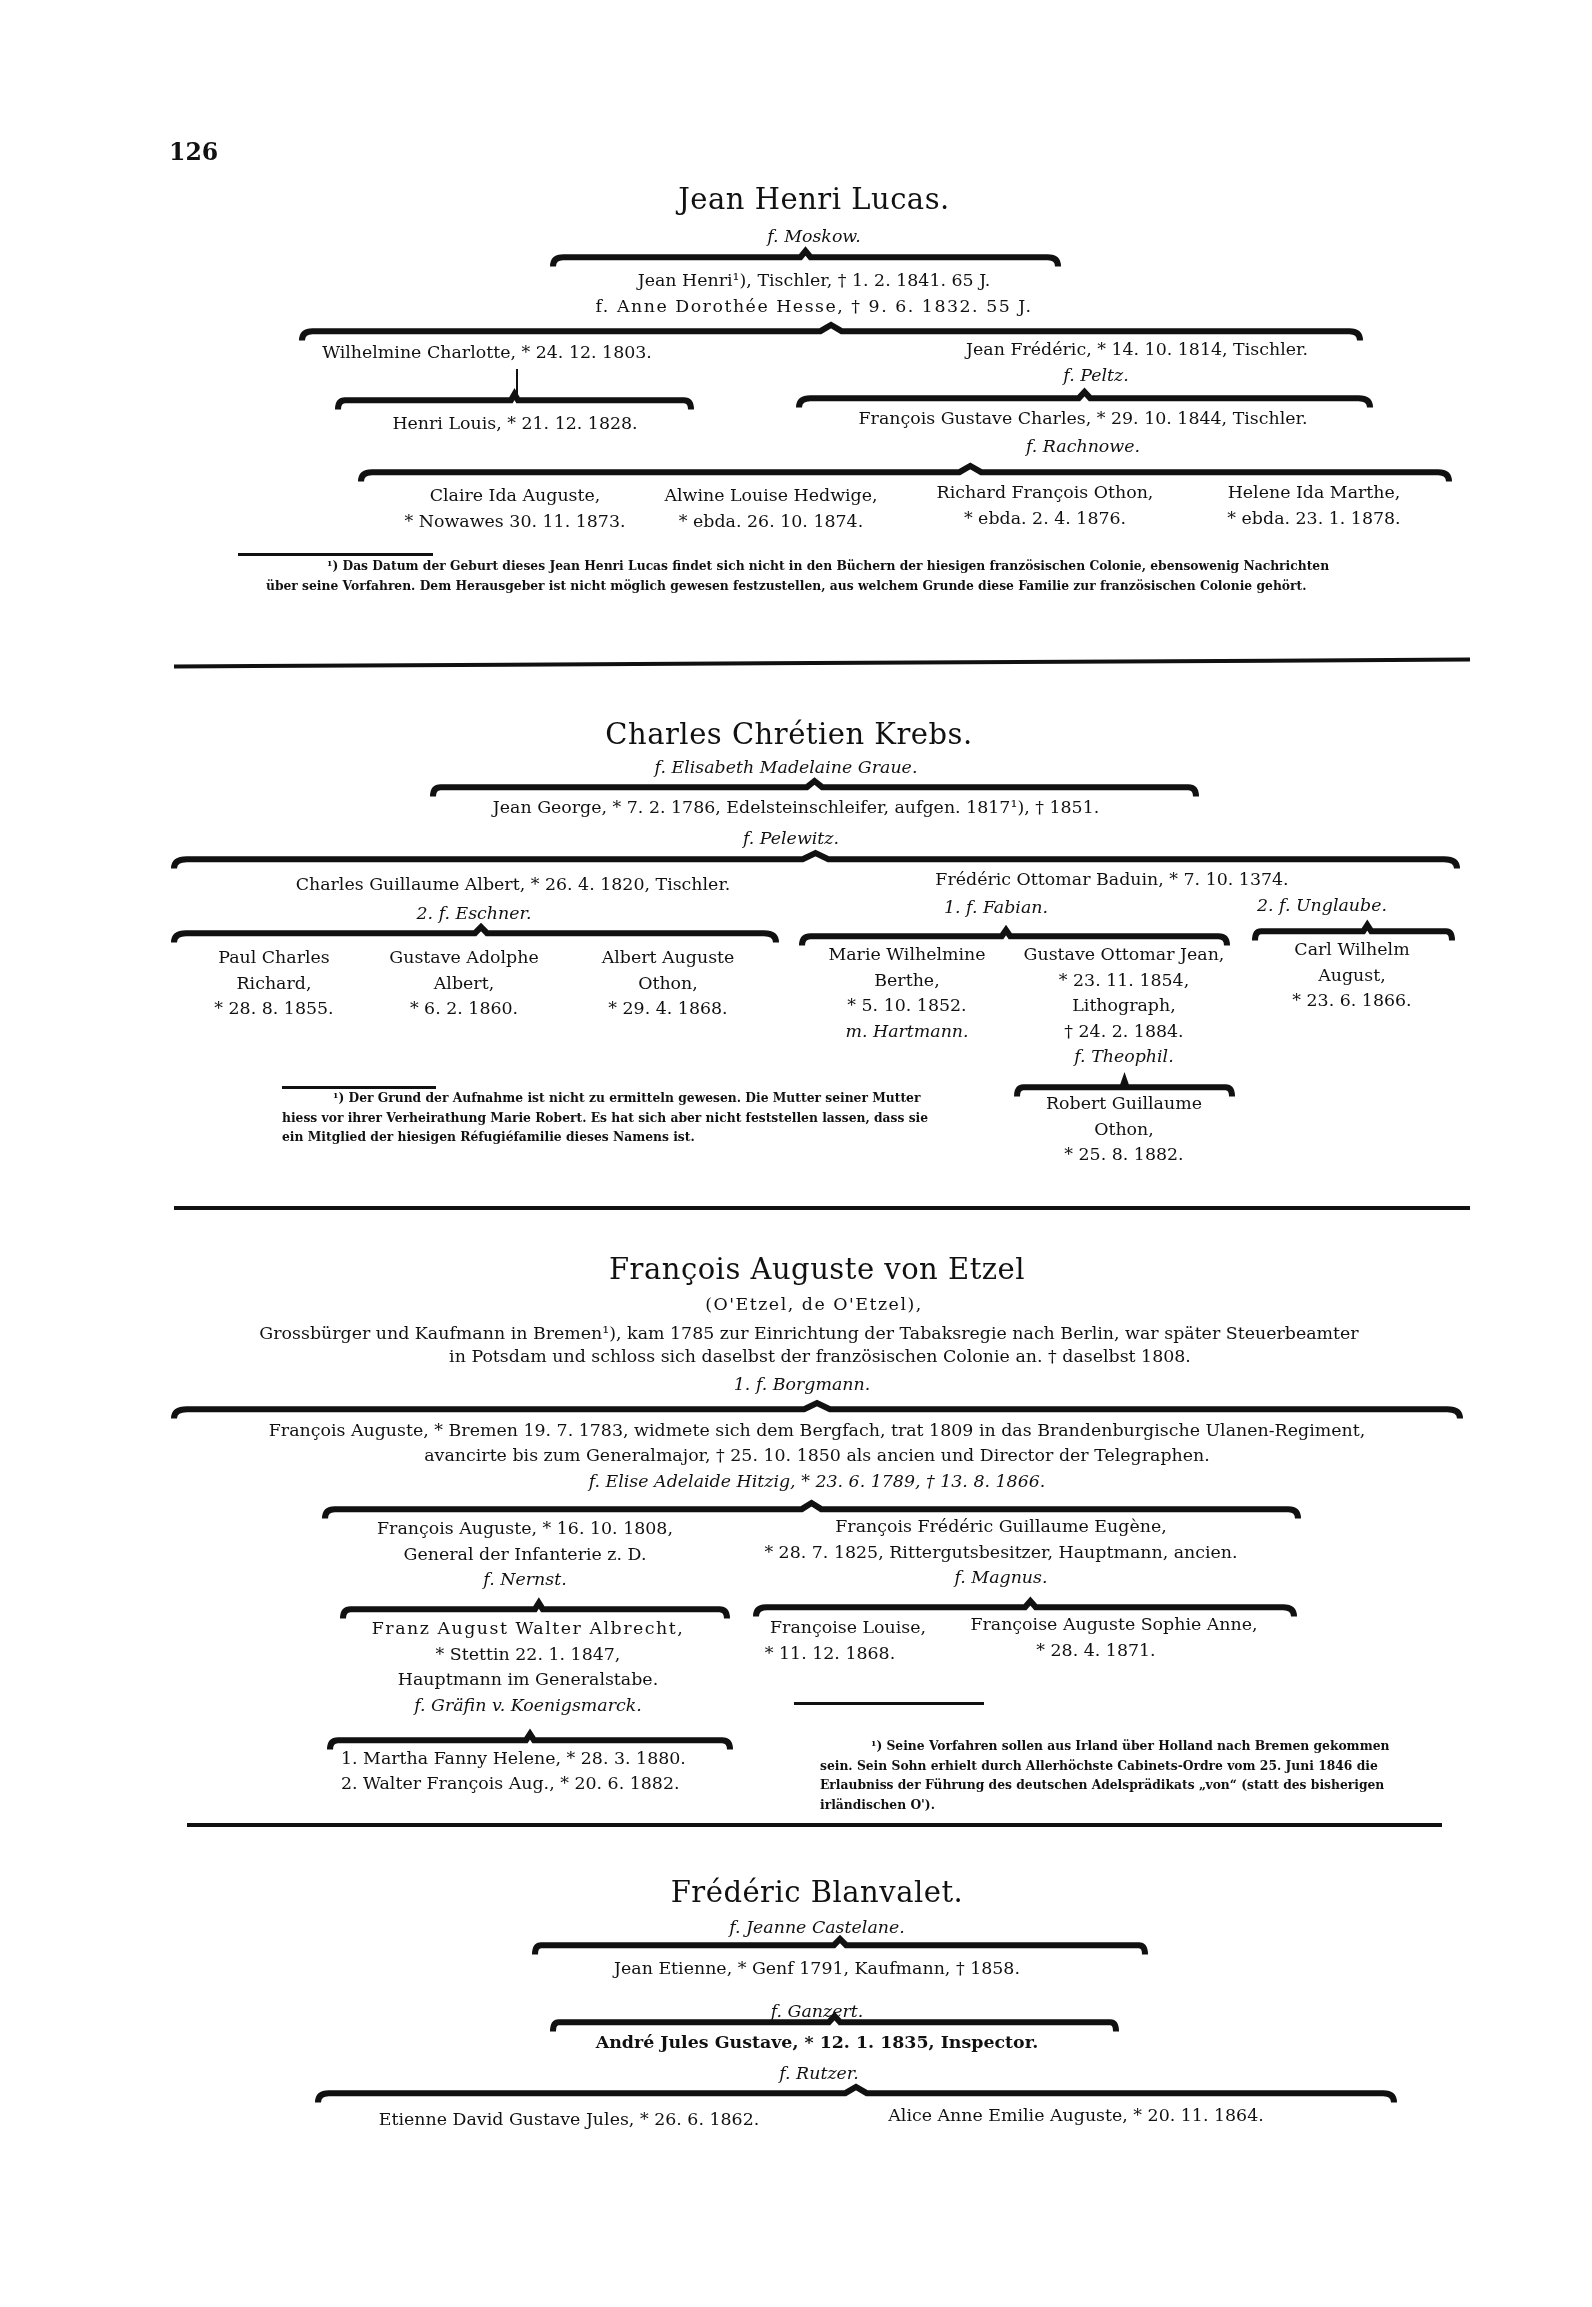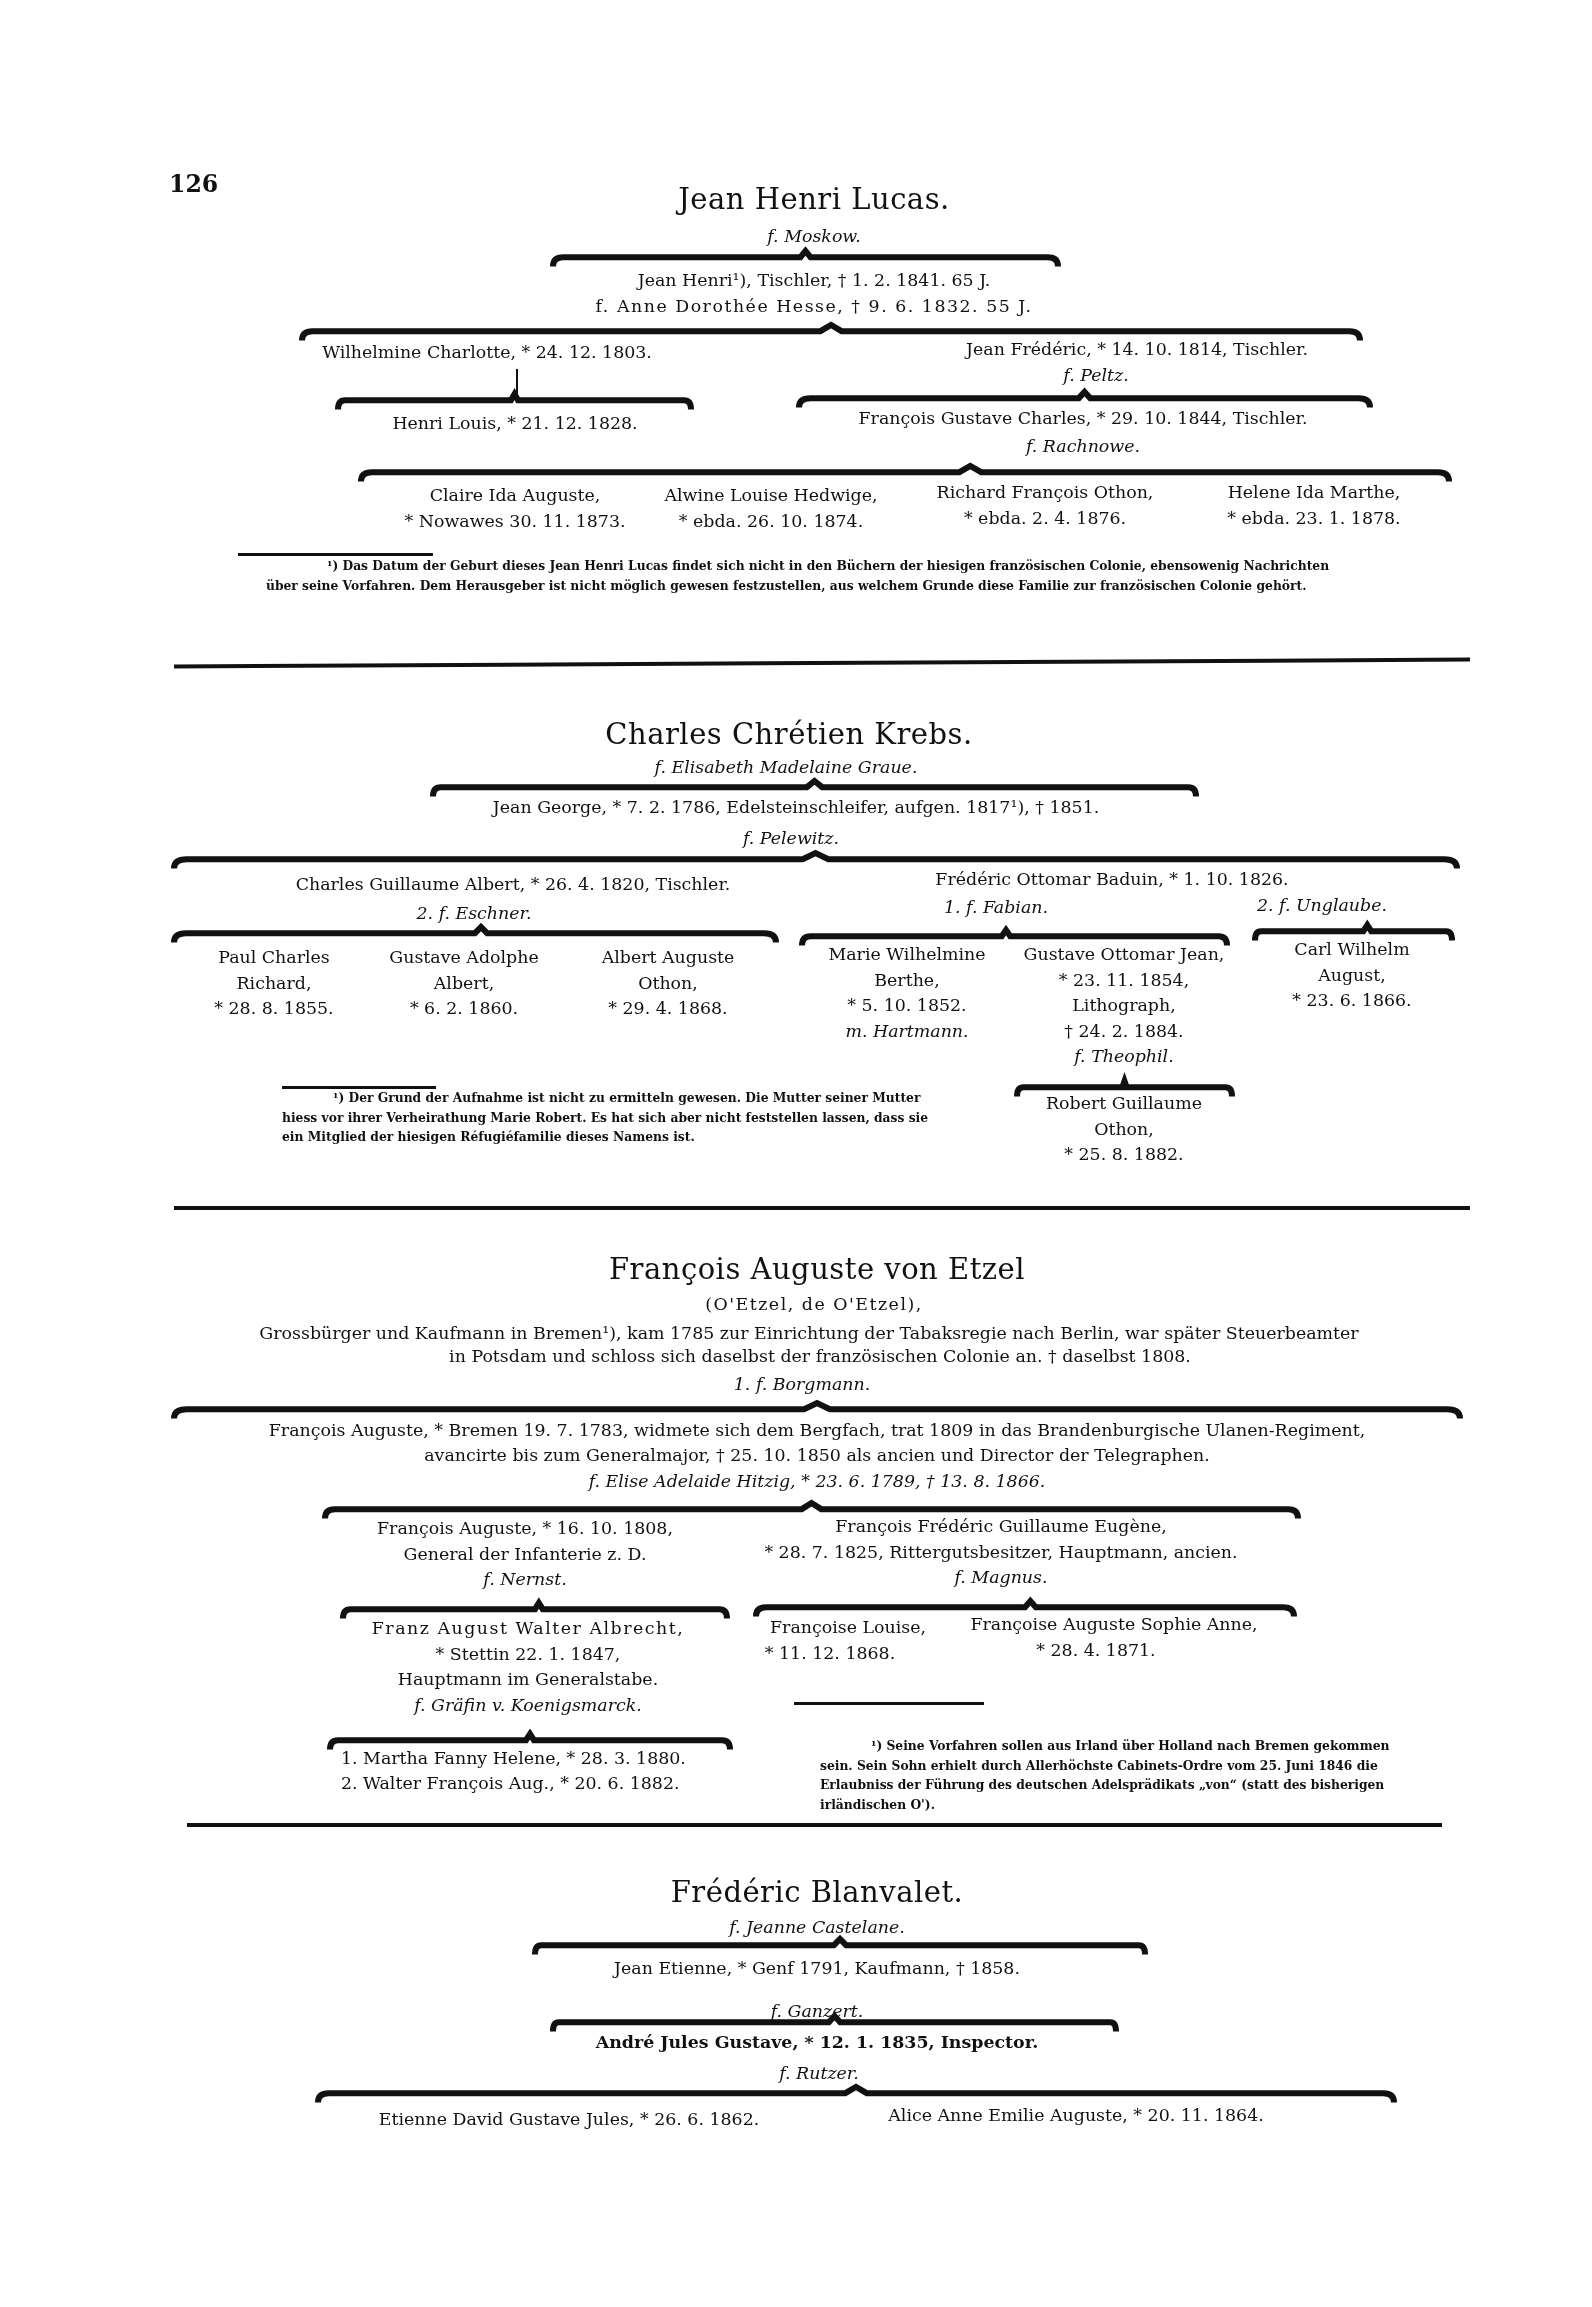--- a/index.html
+++ b/index.html
@@ -17,21 +17,21 @@
   .sp { letter-spacing: 1.5px; }
   .rule { position: absolute; height: 3.6px; background: #111; }
   .fnrule { position: absolute; height: 2.6px; background: #111; }
   .brace { position: absolute; height: 15.4px; }
   .brace svg { width: 100%; height: 100%; display: block; overflow: visible; }
   .vline { position: absolute; width: 2px; background: #111; }
 </style>
 </head>
 <body>
 
-<div class="abs pageno" style="left:169px;top:138px;margin-top:32px;">126</div>
+<div class="abs pageno" style="left:169px;top:138px;">126</div>
 
 <section>
   <div class="abs c title" style="left:814px;top:182px;">Jean Henri Lucas.</div>
   <div class="abs c t it" style="left:814px;top:225px;">f. Moskow.</div>
 
   <div class="brace" style="left:553px;top:251px;width:505px;">
       <svg viewBox="0 0 100 10" preserveAspectRatio="none">
         <path d="M0,10 Q0,4 2,4 L49,4 L50,0 L51,4 L98,4 Q100,4 100,10" fill="none" stroke="#111" stroke-width="2.2" vector-effect="non-scaling-stroke" style="stroke-width:6px"></path>
       </svg>
     </div>
@@ -97,21 +97,21 @@
   <div class="abs c t" style="left:796px;top:796px;">Jean George, * 7. 2. 1786, Edelsteinschleifer, aufgen. 1817¹), † 1851.</div>
   <div class="abs c t it" style="left:791px;top:827px;">f. Pelewitz.</div>
 
   <div class="brace" style="left:174px;top:853px;width:1283px;">
       <svg viewBox="0 0 100 10" preserveAspectRatio="none">
         <path d="M0,10 Q0,4 1,4 L49,4 L50,0 L51,4 L99,4 Q100,4 100,10" fill="none" stroke="#111" style="stroke-width:6px" vector-effect="non-scaling-stroke"></path>
       </svg>
     </div>
   <div class="abs c t" style="left:474px;top:873px;margin-left:39px;">Charles Guillaume Albert, * 26. 4. 1820, Tischler.</div>
   <div class="abs c t it" style="left:474px;top:902px;">2. f. Eschner.</div>
-  <div class="abs c t" style="left:1112px;top:868px;">Frédéric Ottomar Baduin, * 1. 10. 1826.</div>
+  <div class="abs c t" style="left:1112px;top:868px;">Frédéric Ottomar Baduin, * 7. 10. 1374.</div>
   <div class="abs c t it" style="left:996px;top:896px;">1. f. Fabian.</div>
   <div class="abs c t it" style="left:1322px;top:894px;">2. f. Unglaube.</div>
 
   <div class="brace" style="left:174px;top:927px;width:602px;">
       <svg viewBox="0 0 100 10" preserveAspectRatio="none">
         <path d="M0,10 Q0,4 2,4 L50,4 L51,0 L52,4 L98,4 Q100,4 100,10" fill="none" stroke="#111" style="stroke-width:6px" vector-effect="non-scaling-stroke"></path>
       </svg>
     </div>
   <div class="abs c t2" style="left:274px;top:945px;">
     <div>Paul Charles</div>

